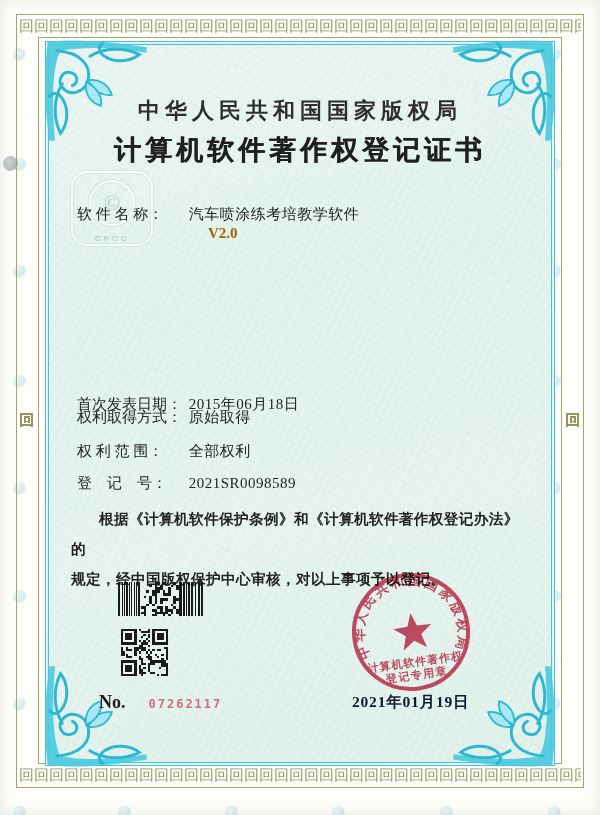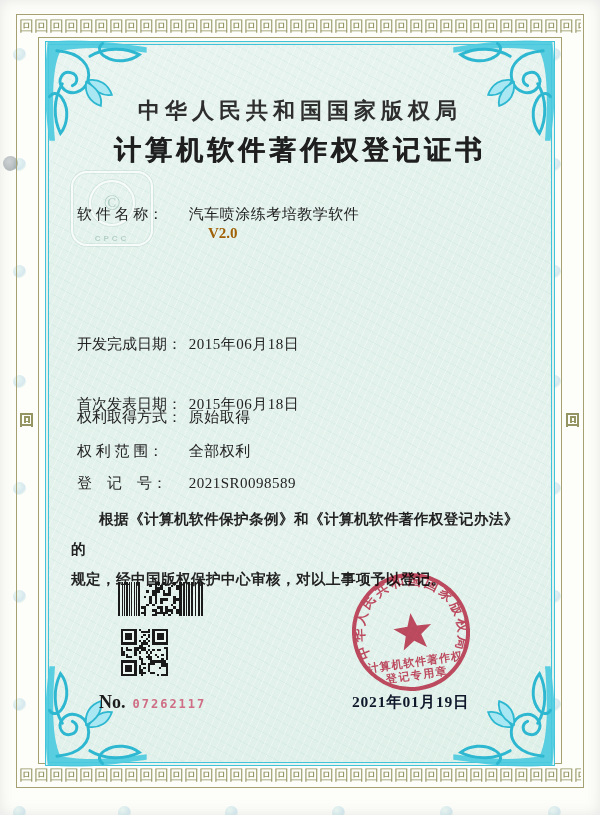--- a/index.html
+++ b/index.html
@@ -57,21 +57,21 @@
              color:#222;line-height:30px;letter-spacing:.4px;}
   .statement .ln1{display:block;text-indent:28px;}
   .statement .ln2{display:block;}
 
   .barcode{position:absolute;left:118px;top:582px;width:86px;height:34px;}
   .qrcode{position:absolute;left:121px;top:629px;width:47px;height:47px;}
 
   .serial{position:absolute;left:99px;top:692px;}
   .serial .no{font-size:18px;color:#1c1c1c;font-weight:bold;}
   .serial .digits{font-family:"DejaVu Sans Mono",monospace;font-size:12px;color:#cf6d84;
-                  letter-spacing:2px;margin-left:7px;font-weight:bold;}
+                  letter-spacing:2px;margin-left:23px;font-weight:bold;}
 
   .seal{position:absolute;left:336px;top:557px;transform:rotate(-8deg);opacity:.9;
         mix-blend-mode:multiply;}
   .seal text{fill:#d03a55;font-weight:bold;font-family:"Liberation Serif","DejaVu Serif",serif;}
   .seal .arc-t{font-size:13.5px;letter-spacing:2.6px;}
   .seal .l1{font-size:11px;text-anchor:middle;letter-spacing:1px;}
   .seal .l2{font-size:11px;text-anchor:middle;letter-spacing:1.5px;}
 
   .issue-date{position:absolute;left:352px;top:692px;font-size:15.5px;font-weight:bold;
               color:#0f172a;letter-spacing:.8px;}
@@ -209,24 +209,20 @@
 
   <div class="abs issuer">中华人民共和国国家版权局</div>
   <div class="abs cert-title">计算机软件著作权登记证书</div>
 
   <div class="field" style="top:203px">
     <span class="flabel">软 件 名 称：</span>
     <span class="fvalue">汽车喷涂练考培教学软件</span>
   </div>
   <div class="fvalue2">V2.0</div>
 
-  <div class="field" style="top:333px">
-    <span class="flabel">开发完成日期：</span>
-    <span class="fvalue">2015年06月18日</span>
-  </div>
   <div class="field" style="top:393px">
     <span class="flabel">首次发表日期：</span>
     <span class="fvalue">2015年06月18日</span>
   </div>
   <div class="field" style="top:440px">
     <span class="flabel">权 利 范 围：</span>
     <span class="fvalue">全部权利</span>
   </div>
   <div class="field" style="top:406px">
     <span class="flabel">权利取得方式：</span>

